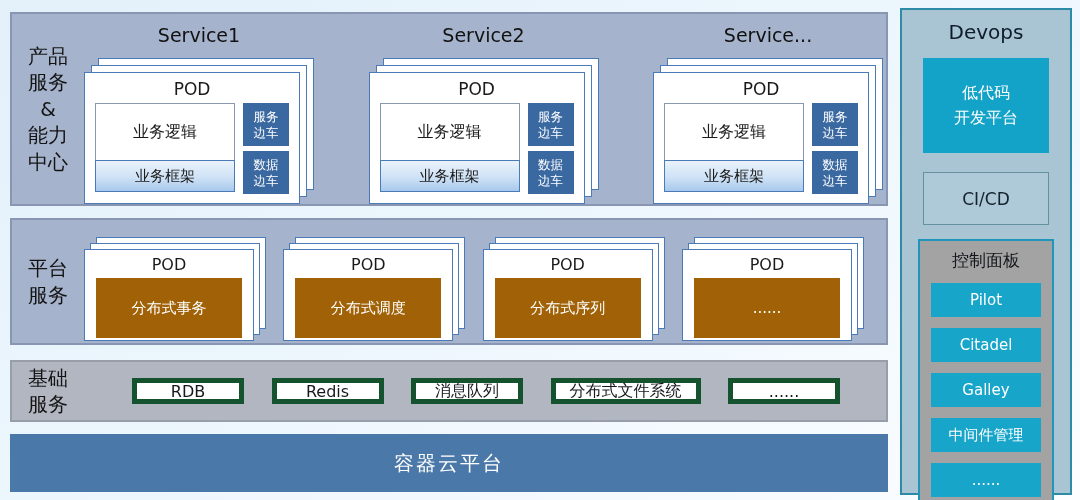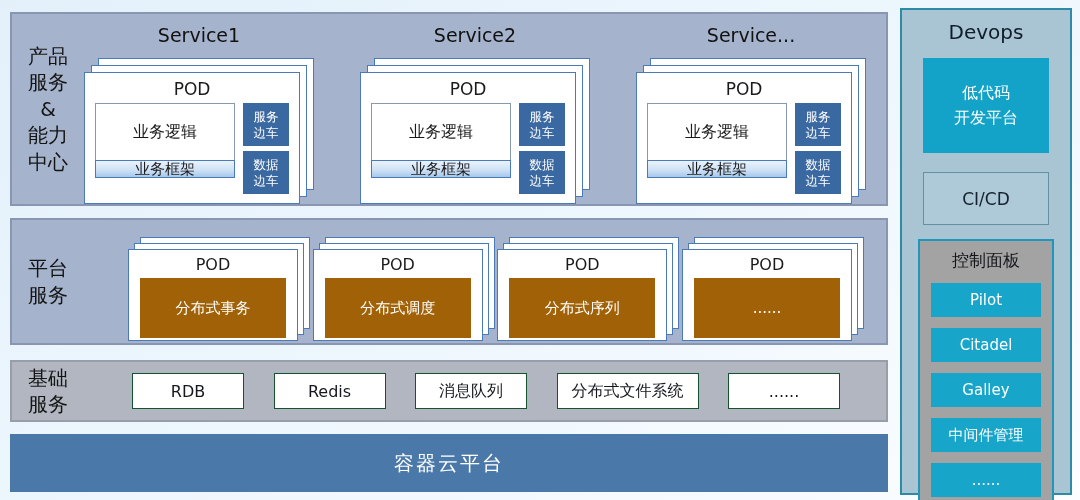--- a/index.html
+++ b/index.html
@@ -9,58 +9,58 @@
 
   .section { position:absolute; left:10px; width:878px; display:flex; }
   .sec-blue { background:#a6b3cc; border:2px solid #8895b3; }
   .sec-gray { background:#b1b6c0; border:2px solid #989ea9; }
   .side-label { width:72px; display:flex; align-items:center; justify-content:center;
                 text-align:center; font-size:20px; color:#141414; line-height:1.32;
                 white-space:pre-line; }
 
   
   #sec-products { top:12px; height:194px; }
-  .services { flex:1; display:flex; justify-content:space-between; padding:4px 20px 0 0; }
+  .services { flex:1; display:flex; justify-content:space-between; padding:4px 3px 0 0; }
   .service-group { width:230px; display:flex; flex-direction:column; }
   .service-title { text-align:center; font-size:19px; color:#111; height:36px; line-height:34px; }
   .stack { position:relative; flex:1; }
   .card { position:absolute; background:#fff; border:1px solid #4a7ab8; width:216px; height:132px; }
   .back2 { left:14px; bottom:14px; }
   .back1 { left:7px; bottom:7px; }
   .front { left:0; bottom:0; z-index:2; }
   .pod-label { text-align:center; font-size:17px; color:#1a1a1a; height:30px; line-height:32px; }
   .card-body { display:flex; padding:0 10px; gap:8px; }
   .logic-col { flex:1; display:flex; flex-direction:column; }
   .logic-box { border:1px solid #8a98ad; height:58px; display:flex; align-items:center;
                justify-content:center; font-size:16px; color:#1a1a1a; }
-  .framework-bar { border:1px solid #4a7ab8; margin-top:-1px; height:18px; display:flex;
+  .framework-bar { border:1px solid #4a7ab8; margin-top:-1px; height:32px; display:flex;
                    align-items:center; justify-content:center; font-size:15px; color:#1a1a1a;
                    background:linear-gradient(180deg,#eaf3fb 0%,#cfe2f6 55%,#a7c8ec 100%); }
   .sidecar-col { width:46px; display:flex; flex-direction:column; gap:5px; }
   .sidecar { height:43px; background:#3a68a1; color:#fff; font-size:12.5px; line-height:1.25;
              display:flex; align-items:center; justify-content:center; text-align:center;
              white-space:pre-line; }
 
   
-  #sec-platform { top:218px; height:127px;gap:44px; }
+  #sec-platform { top:218px; height:127px; }
   .pods { flex:1; display:flex; justify-content:space-between; padding:0 20px 0 0; }
   .pod-stack { position:relative; width:184px; margin-top:8px; }
   .pcard { position:absolute; background:#fff; border:1px solid #4a7ab8; width:170px; height:92px; }
   .pback2 { left:12px; bottom:14px; }
   .pback1 { left:6px; bottom:8px; }
   .pfront { left:0; bottom:2px; z-index:2; }
   .pod-label2 { text-align:center; font-size:16px; color:#1a1a1a; height:27px; line-height:29px; }
   .dark-box { margin:1px 11px 0; height:60px; background:#a16207; color:#fff; font-size:15px;
               display:flex; align-items:center; justify-content:center; }
 
   
   #sec-basic { top:360px; height:62px; }
   .basic-items { flex:1; display:flex; align-items:center; justify-content:space-between;
                  padding:0 46px 0 48px; }
-  .basic-box { height:36px; min-width:112px; background:#fff; border:1px solid #14532d;
+  .basic-box { height:26px; min-width:112px; background:#fff; border:5px solid #14532d;
                display:flex; align-items:center; justify-content:center; font-size:16px;
                color:#16181d; padding:8px 14px; }
 
   
   #bar-container { position:absolute; left:10px; top:434px; width:878px; height:58px;
                    background:#4a78a8; color:#fff; font-size:20px; letter-spacing:2px;
                    display:flex; align-items:center; justify-content:center; }
 
   
   #devops { position:absolute; left:900px; top:8px; width:172px; height:487px;

